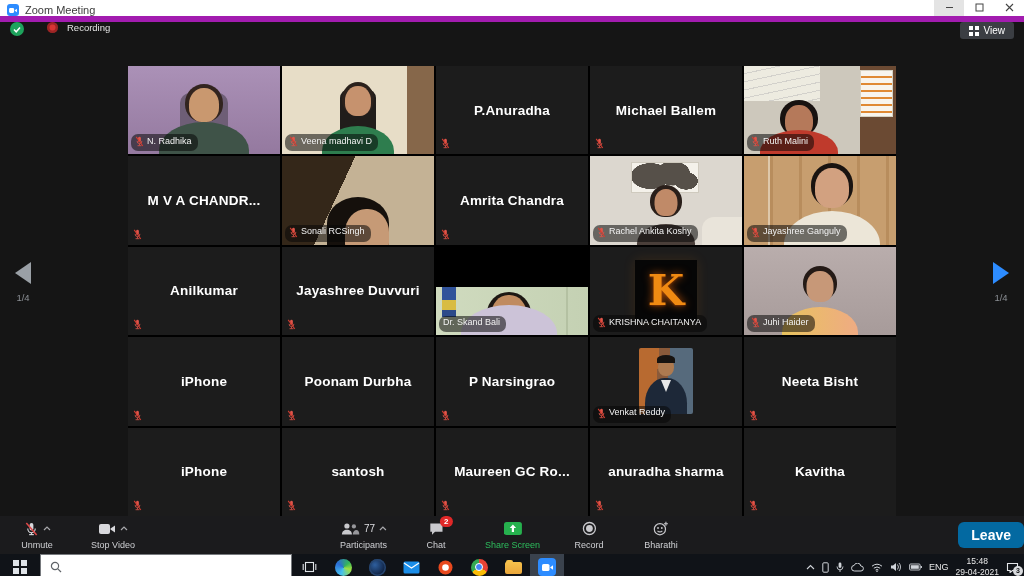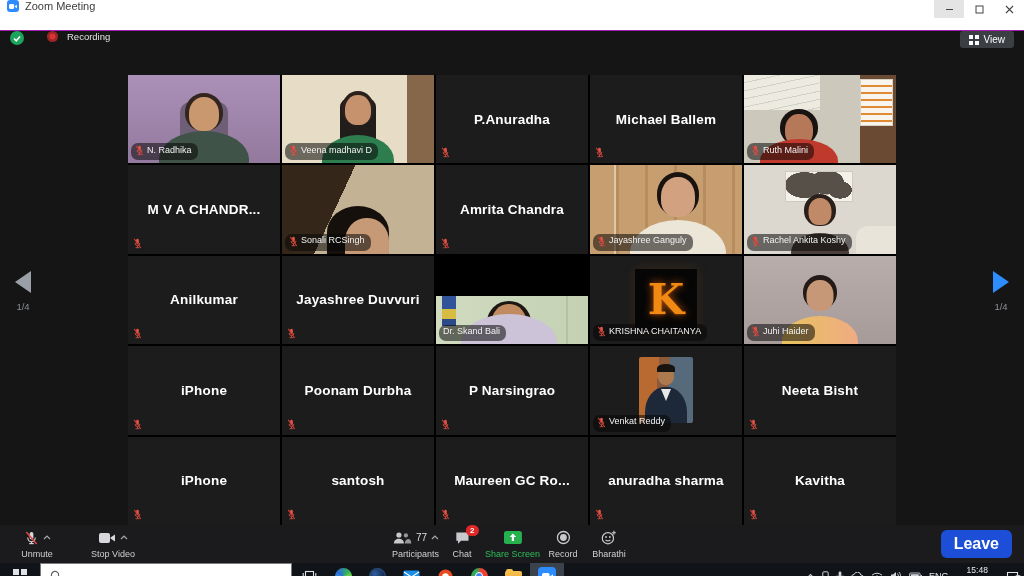--- a/index.html
+++ b/index.html
@@ -3,22 +3,22 @@
 <meta charset="utf-8">
 <style>
   * { box-sizing: border-box; }
   html,body { margin:0; padding:0; }
   body {
     width:1024px; height:576px; position:relative; overflow:hidden;
     font-family:"Liberation Sans", sans-serif; background:#000; cursor:default;
   }
 
   
-  .titlebar { height:31px; background:#ffffff; border-bottom:1px solid #a21caf;
-    display:flex; align-items:flex-start; }
+  .titlebar { height:22px; background:#ffffff; border-bottom:6px solid #a21caf;
+    display:flex; align-items:flex-end; }
   .zoom-app-ic { width:12px; height:12px; border-radius:3px; background:#2d8cff;
     margin-left:7px; display:flex; align-items:center; justify-content:center; }
   .win-title { font-size:11px; color:#3c3c3c; margin-left:6px; flex:1; }
   .win-ctl { width:30px; height:18px; display:flex; align-items:center; justify-content:center; }
   .win-ctl.min { background:#e4e4e4; }
 
   
   .meeting { position:relative; height:532px; background:#151515; }
 
   .statusbar { position:absolute; top:0; left:0; right:0; height:30px;
@@ -146,32 +146,32 @@
   .tri-left { width:0; height:0; border-top:11px solid transparent;
     border-bottom:11px solid transparent; border-right:16px solid #9aa0a6; }
   .tri-right { width:0; height:0; border-top:11px solid transparent;
     border-bottom:11px solid transparent; border-left:16px solid #2d8cff; }
   .page-label { font-size:9.5px; color:#8b8f94; }
 
   
   .toolbar { position:absolute; left:0; right:0; bottom:0; height:38px; background:#1b1b1d;
     display:flex; align-items:center; }
   .tb-left { display:flex; gap:30px; margin-left:14px; }
-  .tb-center { position:absolute; left:50%; transform:translateX(-50%); display:flex; }
+  .tb-center { position:absolute; left:50%; transform:translateX(-50%); display:flex; gap:26px; }
   .tb-btn { display:flex; flex-direction:column; align-items:center; gap:3px;
     font-size:9px; color:#cfd0d4; min-width:46px; }
   .tb-ic-row { height:16px; display:flex; align-items:center; gap:4px; }
   .tb-count { font-size:10px; color:#dedee2; }
   .chat-wrap { position:relative; line-height:0; }
   .chat-badge { position:absolute; top:-6px; right:-9px; background:#e02828; color:#fff;
     font-size:8px; font-weight:bold; border-radius:8px; padding:0 4px; height:11px;
     line-height:11px; }
   .share-label { color:#2dbd5d; }
-  .leave { margin-left:auto; margin-right:12px; background:#1d4ed8; color:#fff; border:none;
-    border-radius:6px; padding:5px 13px; font-size:16px; font-weight:bold;
+  .leave { margin-left:auto; margin-right:0; background:#0369a1; color:#fff; border:none;
+    border-radius:6px; padding:5px 13px; font-size:14px; font-weight:bold;
     font-family:"Liberation Sans", sans-serif; }
 
   
   .taskbar { height:26px; background:#101318; display:flex; align-items:stretch; }
   .start { width:40px; display:flex; align-items:center; justify-content:center; }
   .winlogo { display:grid; grid-template-columns:6px 6px; grid-template-rows:6px 6px; gap:1.5px; }
   .winlogo i { background:#dfe3e8; }
   .search-box { width:252px; background:#fff; display:flex; align-items:center; gap:7px;
     padding-left:9px; border:1px solid #777a7e; }
   .search-box input { border:none; outline:none; background:transparent; font-size:10.5px;
@@ -373,55 +373,55 @@
         <div class="center-name">Amrita Chandra</div>
         <div class="corner-mic"><span class="mic"><svg width="9" height="11" viewBox="0 0 12 14">
               <rect x="4.2" y="0.8" width="3.6" height="7" rx="1.8" fill="#e0554a"></rect>
               <path d="M2.8 6.2a3.2 3.6 0 0 0 6.4 0" stroke="#e0554a" stroke-width="1.1" fill="none"></path>
               <line x1="6" y1="10" x2="6" y2="12.2" stroke="#e0554a" stroke-width="1.1"></line>
               <line x1="3.4" y1="12.6" x2="8.6" y2="12.6" stroke="#e0554a" stroke-width="1.1"></line>
               <line x1="1.6" y1="0.8" x2="10.4" y2="13" stroke="#d43c30" stroke-width="1.4"></line>
             </svg></span></div>
       </div>
       <div class="tile">
+        <div class="video scene-rachel">
+          <div class="deco-a"></div>
+          <div class="deco-b"></div>
+          <div class="hair"></div>
+          <div class="head"></div>
+          <div class="torso"></div>
+        </div>
+        <div class="name-label">
+          <span class="mic"><svg width="9" height="11" viewBox="0 0 12 14">
+              <rect x="4.2" y="0.8" width="3.6" height="7" rx="1.8" fill="#e0554a"></rect>
+              <path d="M2.8 6.2a3.2 3.6 0 0 0 6.4 0" stroke="#e0554a" stroke-width="1.1" fill="none"></path>
+              <line x1="6" y1="10" x2="6" y2="12.2" stroke="#e0554a" stroke-width="1.1"></line>
+              <line x1="3.4" y1="12.6" x2="8.6" y2="12.6" stroke="#e0554a" stroke-width="1.1"></line>
+              <line x1="1.6" y1="0.8" x2="10.4" y2="13" stroke="#d43c30" stroke-width="1.4"></line>
+            </svg></span>
+          <span>Rachel Ankita Koshy</span>
+        </div>
+      </div>
+      <div class="tile">
         <div class="video scene-jayashree">
           <div class="deco-a"></div>
           <div class="deco-b"></div>
           <div class="hair"></div>
           <div class="head"></div>
           <div class="torso"></div>
         </div>
         <div class="name-label">
           <span class="mic"><svg width="9" height="11" viewBox="0 0 12 14">
               <rect x="4.2" y="0.8" width="3.6" height="7" rx="1.8" fill="#e0554a"></rect>
               <path d="M2.8 6.2a3.2 3.6 0 0 0 6.4 0" stroke="#e0554a" stroke-width="1.1" fill="none"></path>
               <line x1="6" y1="10" x2="6" y2="12.2" stroke="#e0554a" stroke-width="1.1"></line>
               <line x1="3.4" y1="12.6" x2="8.6" y2="12.6" stroke="#e0554a" stroke-width="1.1"></line>
               <line x1="1.6" y1="0.8" x2="10.4" y2="13" stroke="#d43c30" stroke-width="1.4"></line>
             </svg></span>
           <span>Jayashree Ganguly</span>
-        </div>
-      </div>
-      <div class="tile">
-        <div class="video scene-rachel">
-          <div class="deco-a"></div>
-          <div class="deco-b"></div>
-          <div class="hair"></div>
-          <div class="head"></div>
-          <div class="torso"></div>
-        </div>
-        <div class="name-label">
-          <span class="mic"><svg width="9" height="11" viewBox="0 0 12 14">
-              <rect x="4.2" y="0.8" width="3.6" height="7" rx="1.8" fill="#e0554a"></rect>
-              <path d="M2.8 6.2a3.2 3.6 0 0 0 6.4 0" stroke="#e0554a" stroke-width="1.1" fill="none"></path>
-              <line x1="6" y1="10" x2="6" y2="12.2" stroke="#e0554a" stroke-width="1.1"></line>
-              <line x1="3.4" y1="12.6" x2="8.6" y2="12.6" stroke="#e0554a" stroke-width="1.1"></line>
-              <line x1="1.6" y1="0.8" x2="10.4" y2="13" stroke="#d43c30" stroke-width="1.4"></line>
-            </svg></span>
-          <span>Rachel Ankita Koshy</span>
         </div>
       </div>
       <div class="tile">
         <div class="center-name">Anilkumar</div>
         <div class="corner-mic"><span class="mic"><svg width="9" height="11" viewBox="0 0 12 14">
               <rect x="4.2" y="0.8" width="3.6" height="7" rx="1.8" fill="#e0554a"></rect>
               <path d="M2.8 6.2a3.2 3.6 0 0 0 6.4 0" stroke="#e0554a" stroke-width="1.1" fill="none"></path>
               <line x1="6" y1="10" x2="6" y2="12.2" stroke="#e0554a" stroke-width="1.1"></line>
               <line x1="3.4" y1="12.6" x2="8.6" y2="12.6" stroke="#e0554a" stroke-width="1.1"></line>
               <line x1="1.6" y1="0.8" x2="10.4" y2="13" stroke="#d43c30" stroke-width="1.4"></line>

